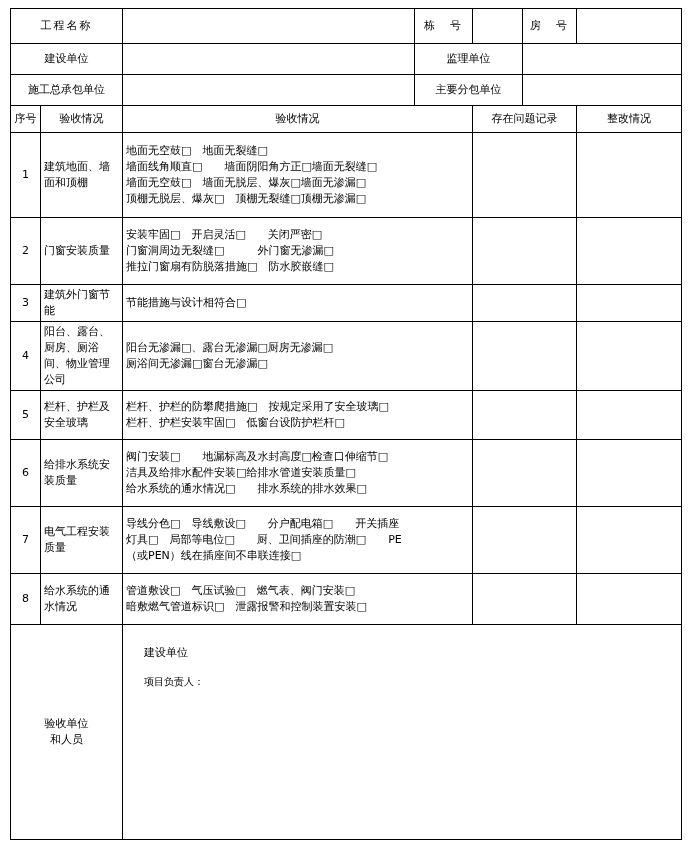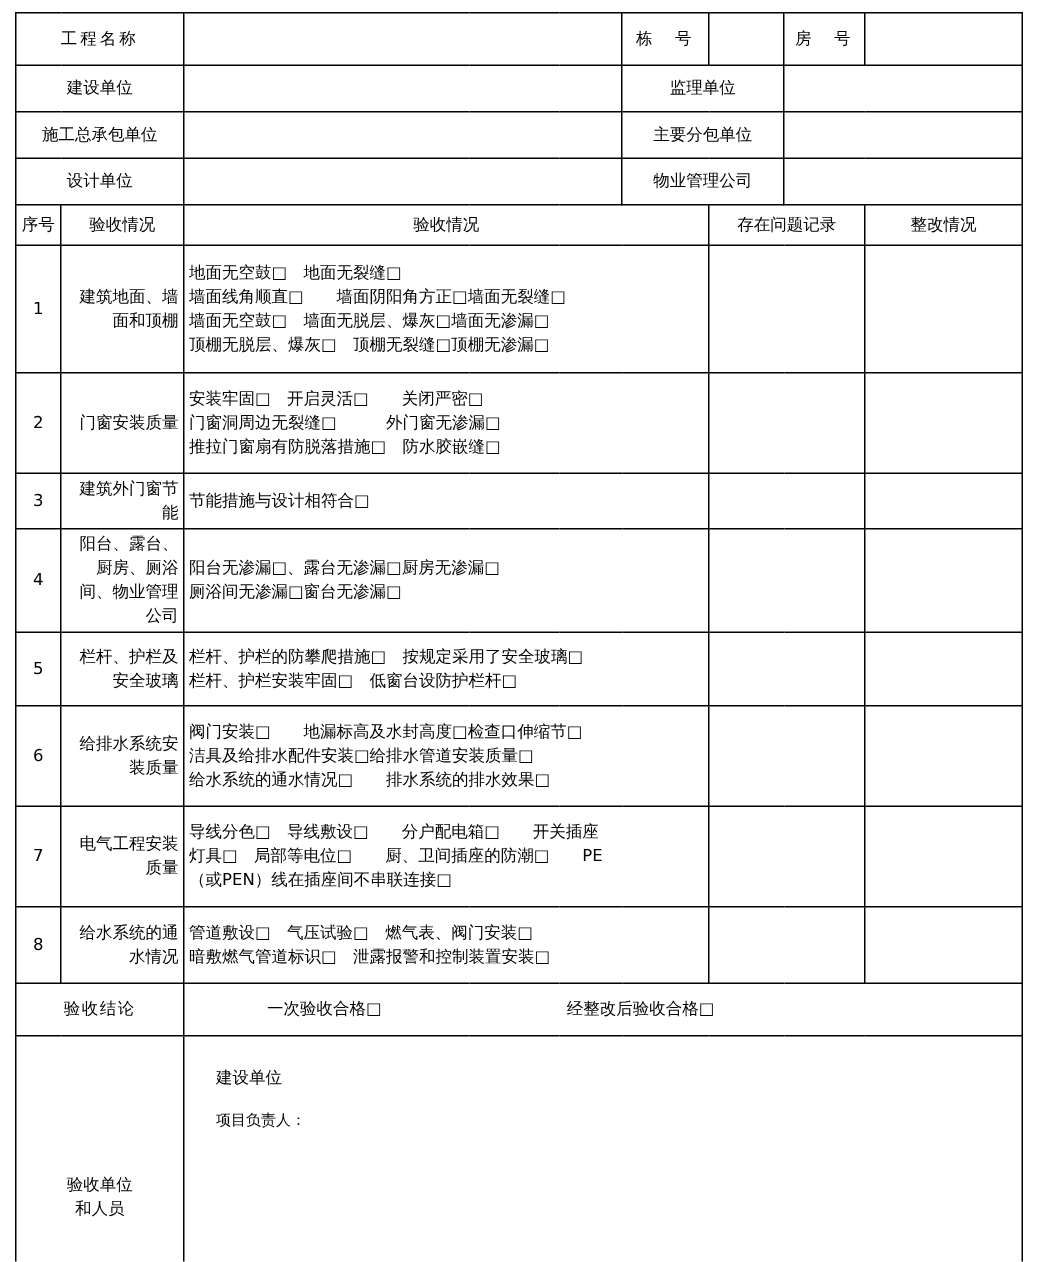--- a/index.html
+++ b/index.html
@@ -46,21 +46,21 @@
   }
   .content-cell {
     font-size: 11px;
     line-height: 1.75;
     padding: 4px 4px 4px 5px;
     text-align: left;
   }
   .name-cell {
     font-size: 11px;
     line-height: 1.7;
-    text-align: right;
+    text-align: left;
     padding: 3px 2px;
   }
   .num-cell {
     font-size: 11px;
     text-align: center;
   }
   .concl-label {
     text-align: center;
     letter-spacing: 1px;
   }
@@ -138,26 +138,20 @@
       <td class="blank" colspan="3"></td>
     </tr>
 
     <tr>
       <td class="c hdr" colspan="2" style="height:26px;text-align:center;">施工总承包单位</td>
       <td class="blank" colspan="3"></td>
       <td class="c hdr" colspan="2">主要分包单位</td>
       <td class="blank" colspan="3"></td>
     </tr>
 
-    <tr>
-      <td class="c hdr" colspan="2" style="height:26px;">设计单位</td>
-      <td class="blank" colspan="3"></td>
-      <td class="c hdr" colspan="2">物业管理公司</td>
-      <td class="blank" colspan="3"></td>
-    </tr>
 
     <tr>
       <td class="c hdr" style="height:22px;text-align:center;">序号</td>
       <td class="c hdr">验收情况</td>
       <td class="c hdr" colspan="4">验收情况</td>
       <td class="c hdr" colspan="2">存在问题记录</td>
       <td class="c hdr" colspan="2">整改情况</td>
     </tr>
 
     <tr>
@@ -245,27 +239,20 @@
       <td class="num-cell" style="height:46px;">8</td>
       <td class="name-cell">给水系统的通水情况</td>
       <td class="content-cell" colspan="4">
         <span class="sub">管道敷设□　气压试验□　燃气表、阀门安装□</span>
         <span class="sub">暗敷燃气管道标识□　泄露报警和控制装置安装□</span>
       </td>
       <td class="blank" colspan="2"></td>
       <td class="blank" colspan="2"></td>
     </tr>
 
-    <tr>
-      <td class="concl-label" colspan="2" style="height:30px;">验收结论</td>
-      <td class="concl-body" colspan="8">
-        <span class="opt opt1">一次验收合格□</span>
-        <span class="opt opt2">经整改后验收合格□</span>
-      </td>
-    </tr>
 
     <tr>
       <td class="unit-label" colspan="2">
         <span class="sub">验收单位</span>
         <span class="sub">和人员</span>
       </td>
       <td class="sign-area" colspan="8">
         <div class="sign-inner">
           <div class="sign-line1">建设单位</div>
           <div class="sign-line2">项目负责人：</div>

